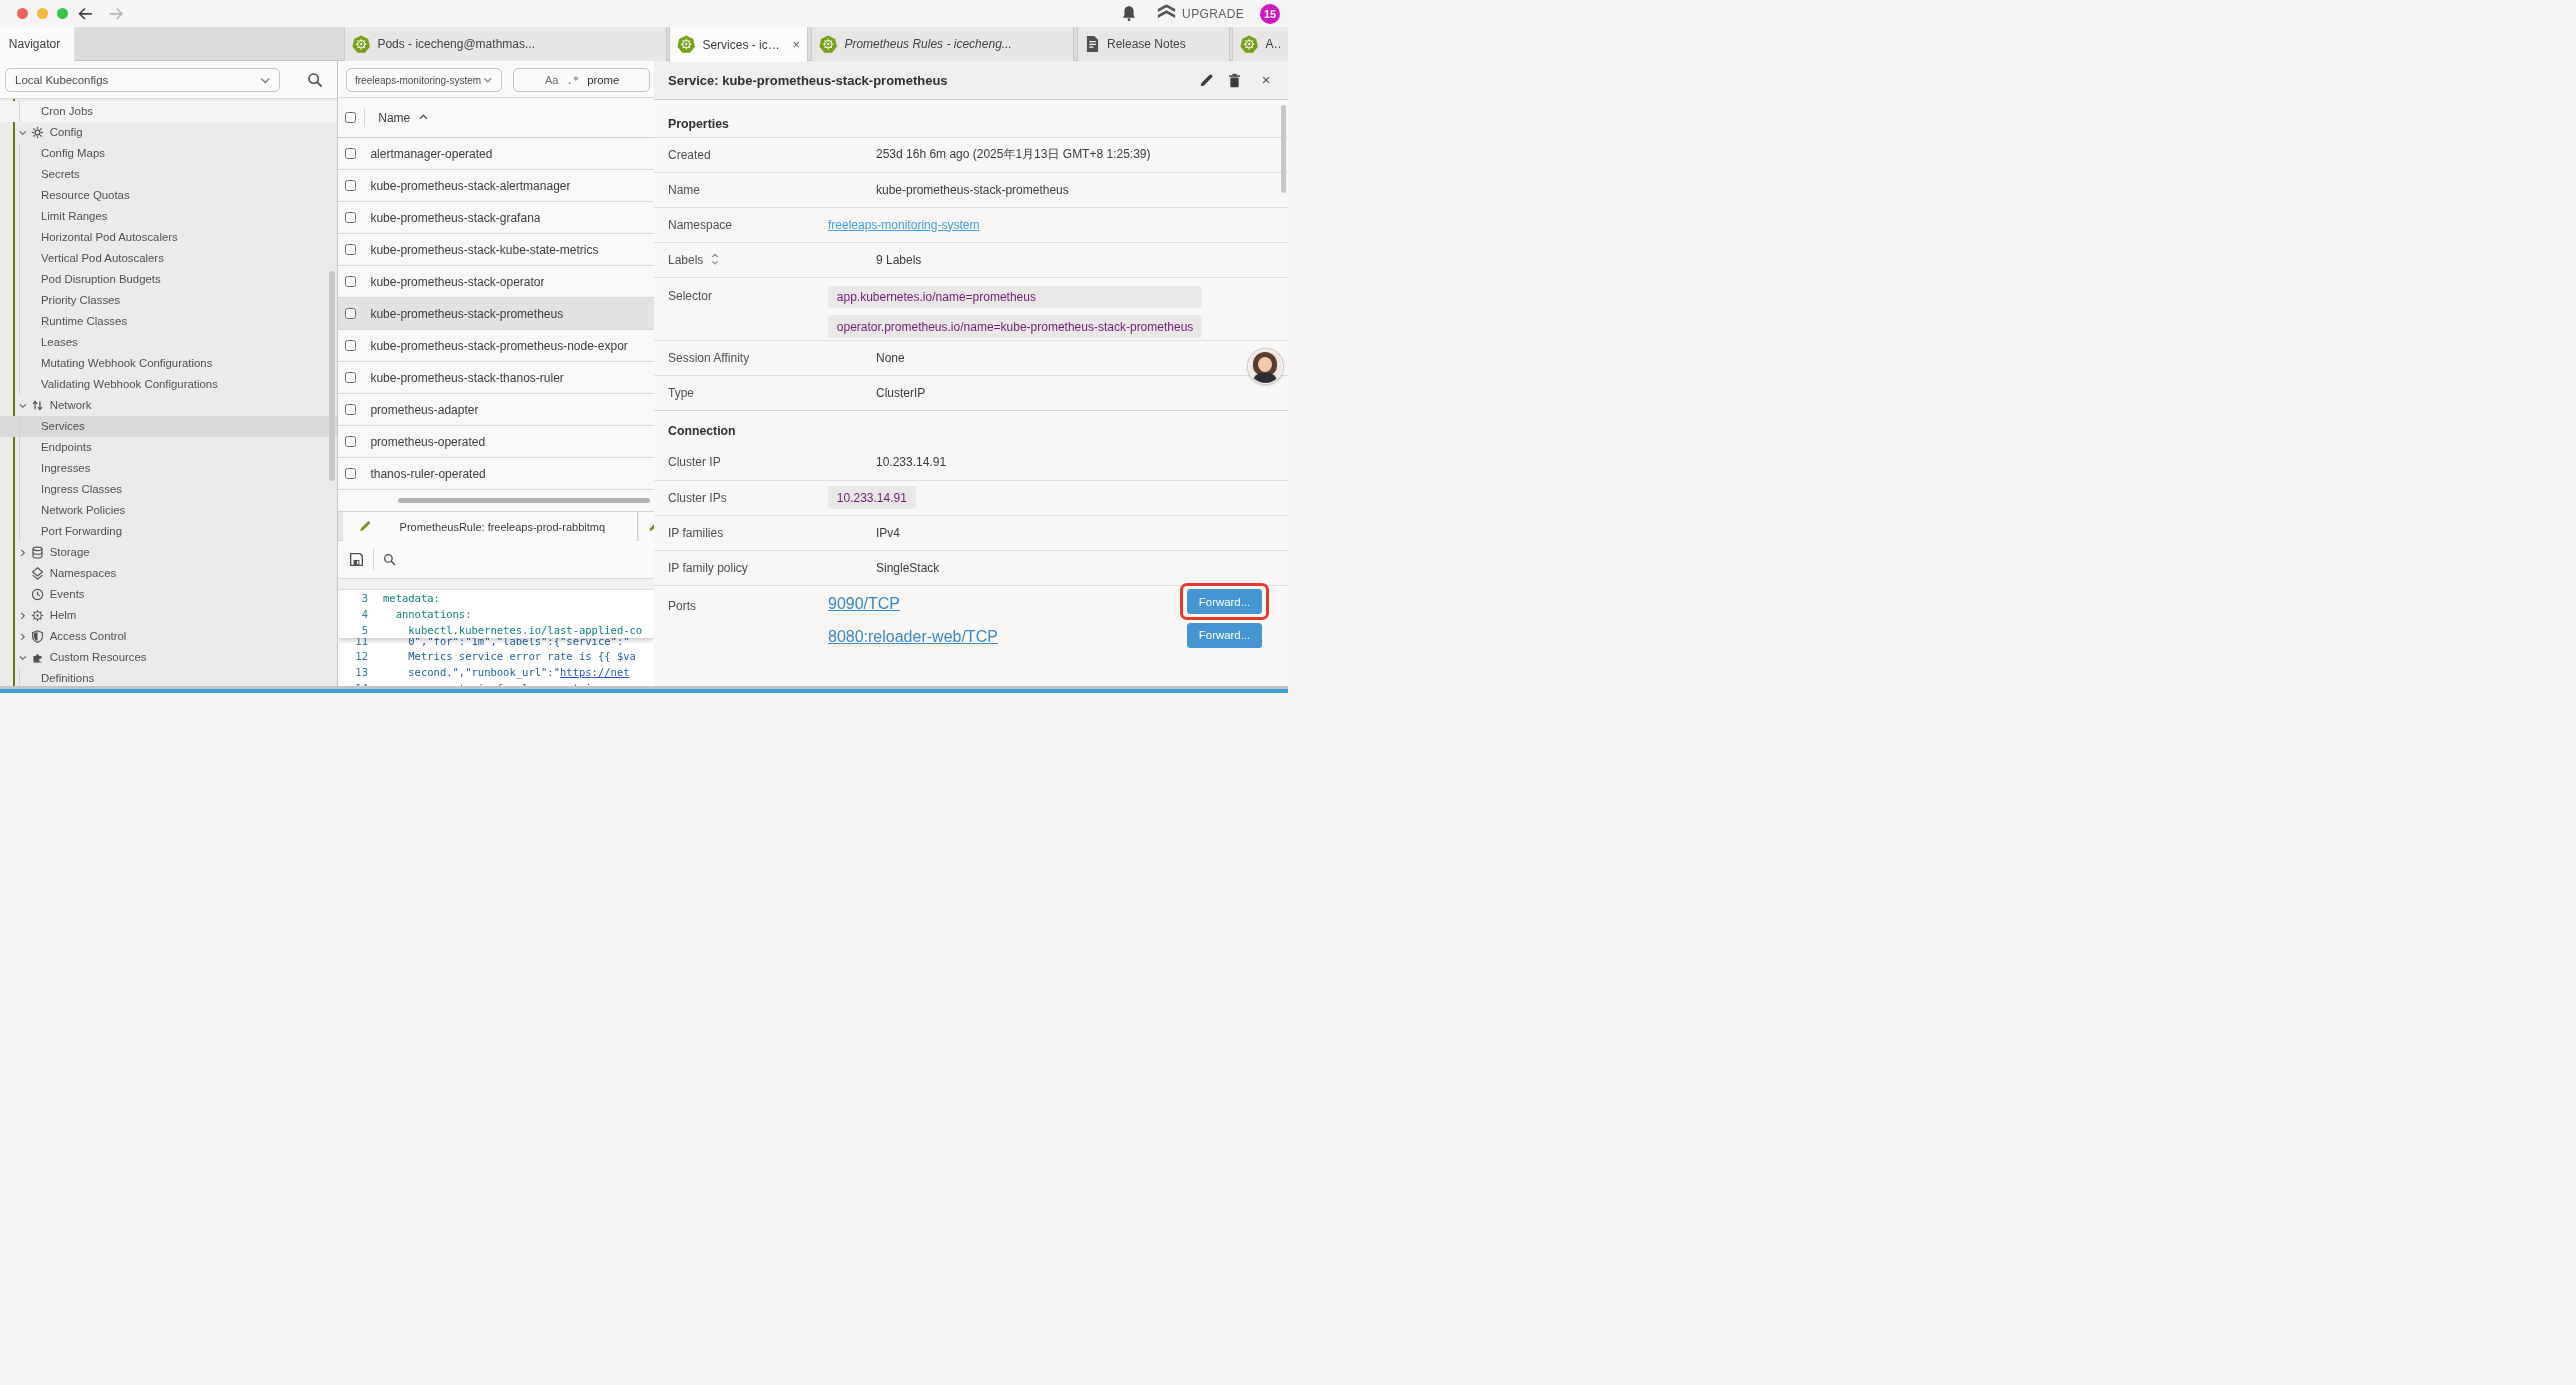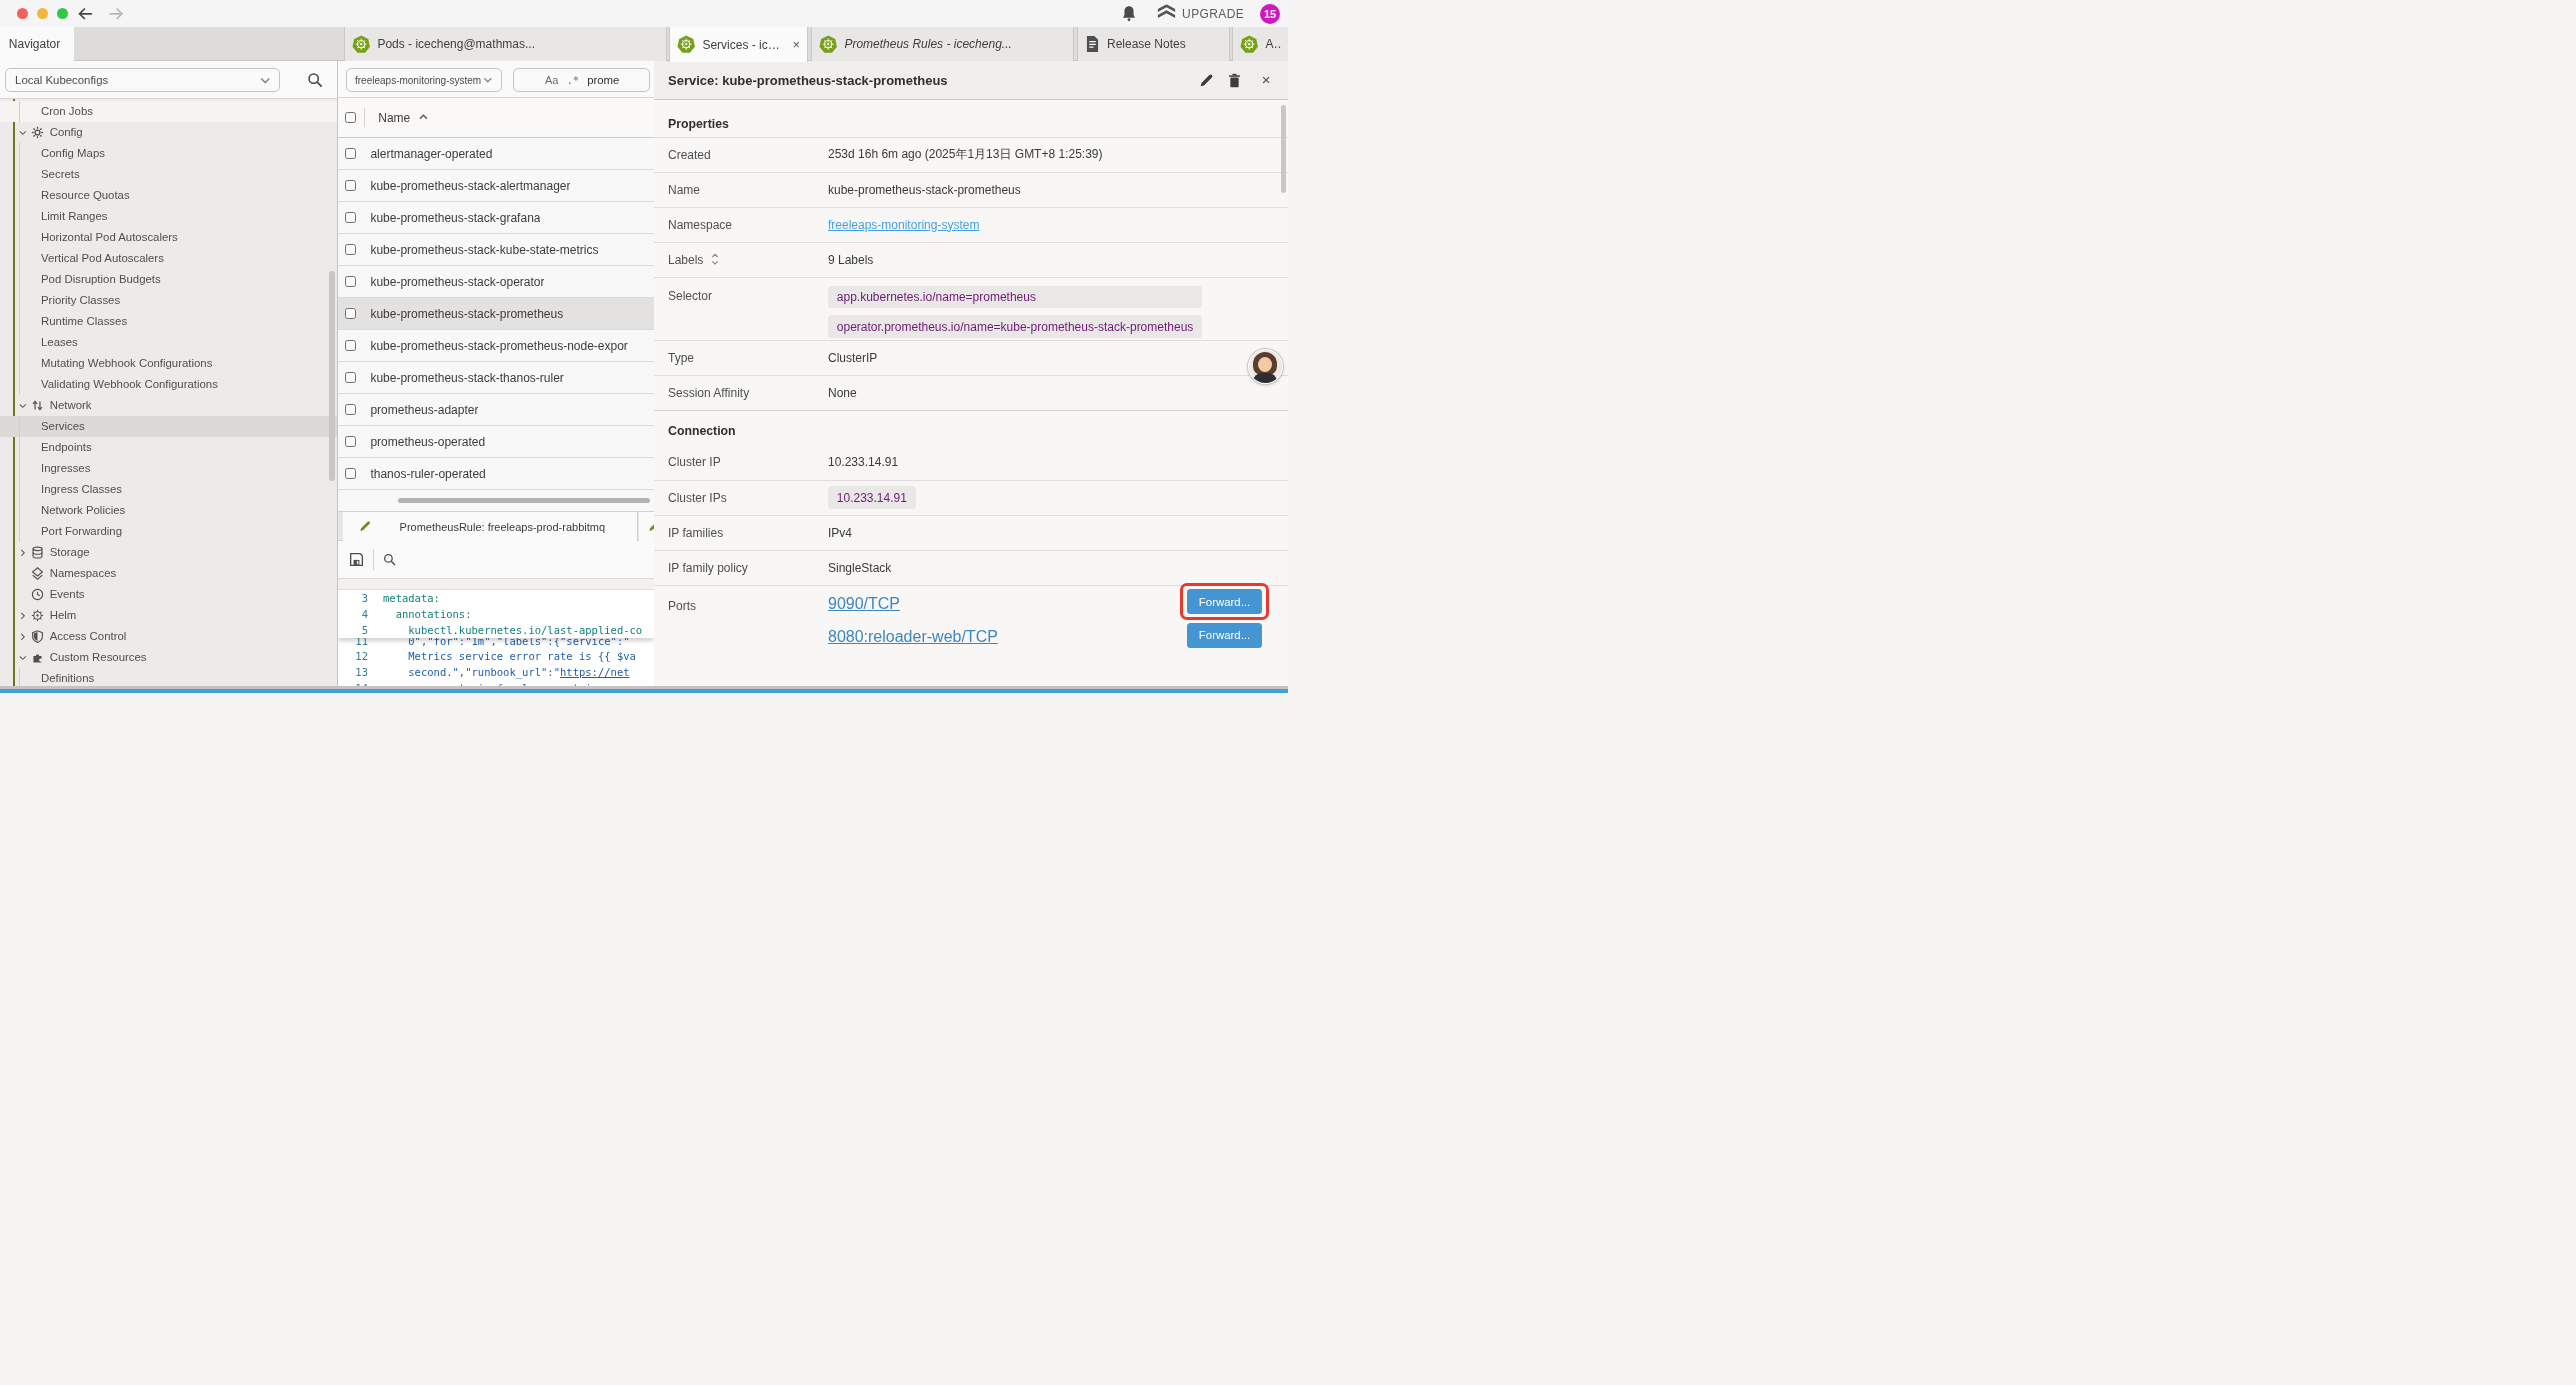--- a/index.html
+++ b/index.html
@@ -100,21 +100,21 @@
   .hi-trash { right:46px; }
   .hi-close { right:17.5px; font-size:15px; color:#4a4a4a; top:9.6px; width:auto; height:auto; }
   .d-body { position:relative; padding-top:10.5px; }
   .d-heading { height:26px; display:flex; align-items:center; padding-left:14px; font-size:12.3px; font-weight:bold; color:#2f2f2f; }
   .drow { border-top:0.9px solid #e0dedd; display:flex; align-items:center; position:relative; min-height:35px; }
   .drow.h40 { height:35px; } .drow.h36 { height:32px; } .drow.h38 { height:33px; }
   .drow.selector-row { height:63px; align-items:flex-start; }
   .drow.conn-head { height:35px; border-top:0.9px solid #d5d3d2; }
   .drow.ports-row { height:75px; align-items:flex-start; border-bottom:none; }
   .dlabel { width:174px; padding-left:14px; font-size:12px; color:#4f4f4f; flex-shrink:0; display:flex; align-items:center; }
-  .dvalue { font-size:12px; color:#3a3a3a; }
+  .dvalue { font-size:12px; color:#3a3a3a;margin-left:48px; }
   .dlink { font-size:12px; color:#42a0e6; text-decoration:underline; }
   .chip { display:inline-block; background:#e9e8e7; border-radius:3.5px; padding:4.4px 8.8px; font-size:12px; color:#701a75; }
   .chipcol { display:flex; flex-direction:column; gap:7px; padding-top:8px; }
   .updownicon { width:8px; height:12.3px; margin-left:8px; color:#8a8a8a; }
   .portcol { display:flex; flex-direction:column; gap:15px; padding-top:9.6px; }
   .portlink { font-size:16px; color:#3d87c0; text-decoration:underline; }
   .fwdbtn { position:absolute; right:26px; width:75px; height:25px; background:#4495d1; color:#fff; border:none; border-radius:3.5px; font-size:11.4px; font-family:"Liberation Sans", sans-serif; }
   .fwd1 { top:3.5px; } .fwd2 { top:37px; }
   .redbox { position:absolute; right:19px; top:-2.6px; width:89px; height:37px; border:3.1px solid #e8392f; border-radius:7px; }
   .avatar { position:absolute; left:594px; top:288px; width:35px; height:35px; border-radius:50%; background:#efe7e2; border:1.8px solid #fff; box-shadow:0 0 0 0.9px #c9c7c6, 0 0.9px 3.5px rgba(0,0,0,.25); overflow:hidden; z-index:5; }
@@ -700,27 +700,27 @@
       </span>
       <span class="dvalue">9 Labels</span>
     </div>
     <div class="drow selector-row">
       <span class="dlabel" style="padding-top:11.4px;">Selector</span>
       <span class="chipcol">
         <span class="chip">app.kubernetes.io/name=prometheus</span>
         <span class="chip">operator.prometheus.io/name=kube-prometheus-stack-prometheus</span>
       </span>
     </div>
+    <div class="drow h36">
+      <span class="dlabel">Session Affinity</span>
+      <span class="dvalue">None</span>
+    </div>
     <div class="drow h40">
       <span class="dlabel">Type</span>
       <span class="dvalue">ClusterIP</span>
-    </div>
-    <div class="drow h36">
-      <span class="dlabel">Session Affinity</span>
-      <span class="dvalue">None</span>
     </div>
     <div class="drow conn-head">
       <span class="d-heading" style="padding-left:14px; margin-top:7px;">Connection</span>
     </div>
     <div class="drow h38" style="border-top:none;">
       <span class="dlabel">Cluster IP</span>
       <span class="dvalue">10.233.14.91</span>
     </div>
     <div class="drow h40">
       <span class="dlabel">Cluster IPs</span>

